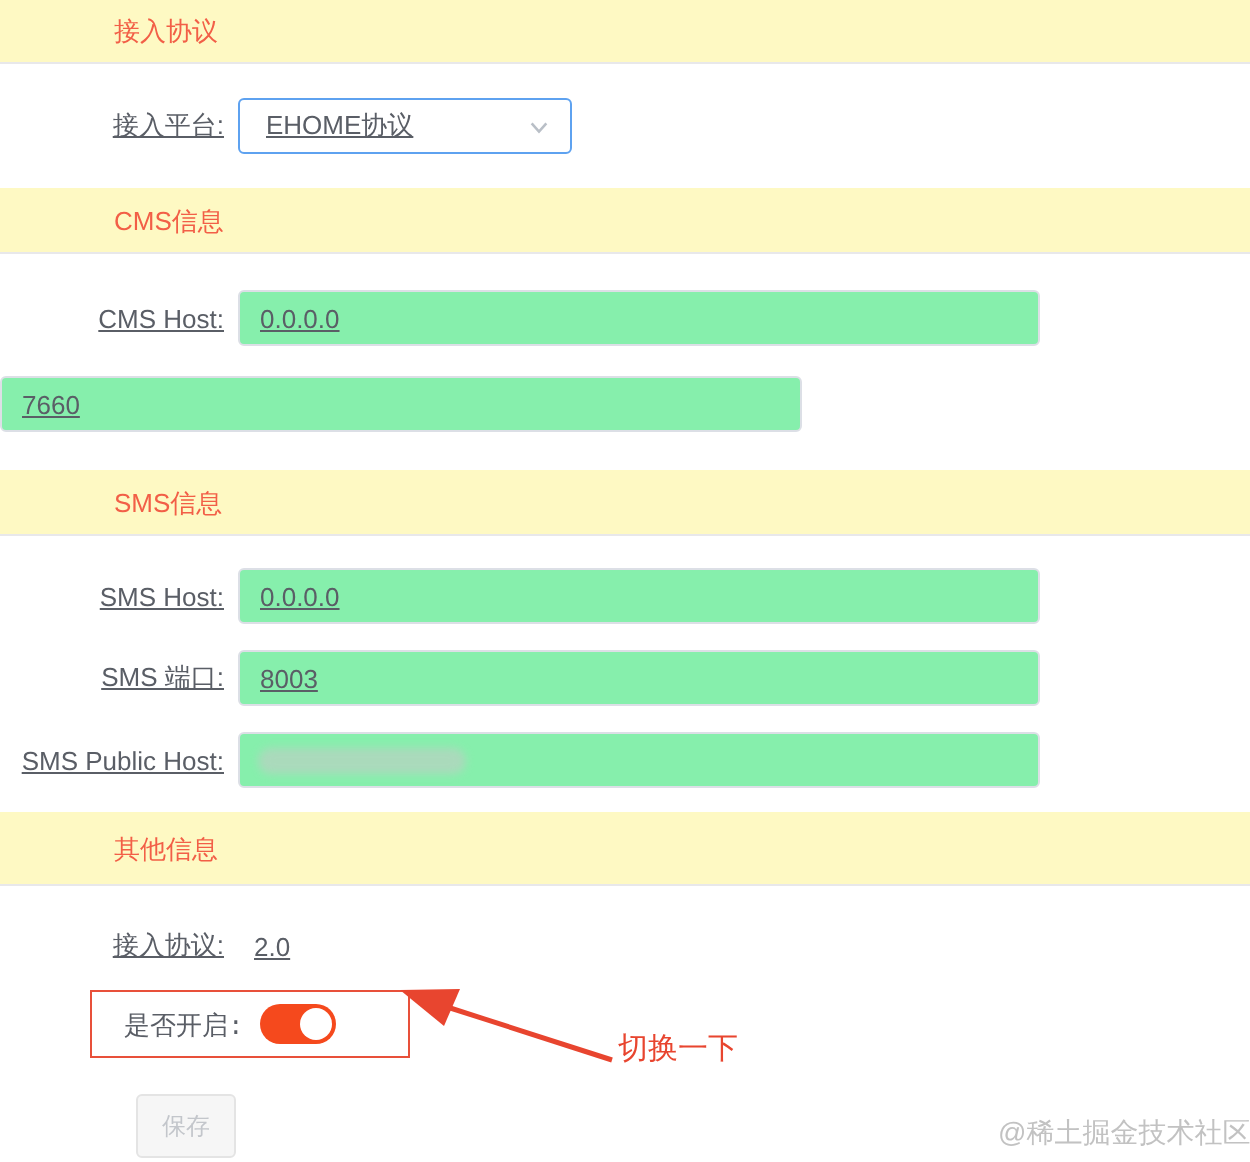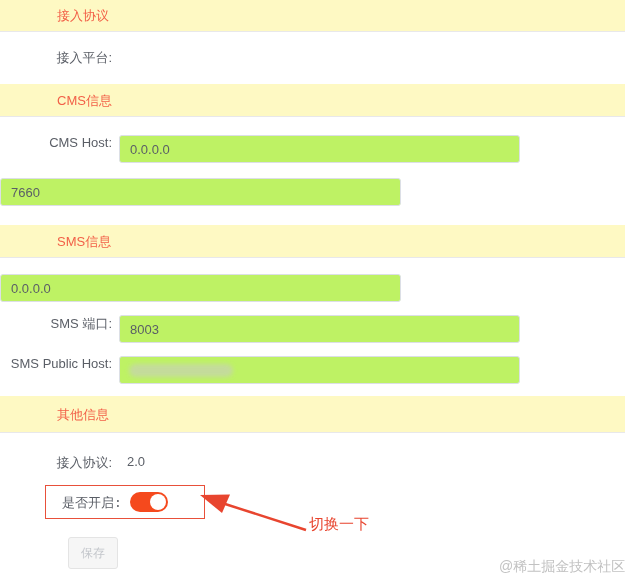--- a/index.html
+++ b/index.html
@@ -16,40 +16,42 @@
     border-bottom: 1px solid #e8e8ea;
     padding: 9px 0 8px 57px;
     font-size: 13px;
     color: #f25f47;
     line-height: 15px;
   }
   .section-bar.first { padding-top: 8px; }
   .section-bar.other-info { padding-top: 11px; padding-bottom: 10px; }
   .form-row {
     display: flex;
+    align-items: center;
+    text-decoration: underline;
   }
   .form-label {
     width: 112px;
     text-align: right;
     font-size: 13px;
     color: #5a5e66;
     margin-right: 7px;
     flex: none;
     white-space: nowrap;
   }
   .text-input {
     width: 401px;
     height: 28px;
     border: 1px solid #dcdfe6;
     border-radius: 3px;
     padding: 0 10px;
     font-size: 13px;
     color: #5a5e66;
     font-family: "Liberation Sans", "DejaVu Sans", sans-serif;
-    background: #bef264;
+    background: #86efac;
     outline: none;
   }
   .row-platform { margin-top: 17px; }
   .bar-cms { margin-top: 17px; }
   .row-cms-host { margin-top: 18px; }
   .row-cms-port { margin-top: 15px; }
   .bar-sms { margin-top: 19px; }
   .row-sms-host { margin-top: 16px; }
   .row-sms-port { margin-top: 13px; }
   .row-sms-public { margin-top: 13px; }
@@ -142,40 +144,47 @@
 <body>
 
 <div>
 
   <div class="section-bar first">
     <span>接入协议</span>
   </div>
 
   <div class="form-row row-platform">
     <span class="form-label">接入平台:</span>
+    <div class="select-box">
+      <span class="select-value">EHOME协议</span>
+      <svg class="chevron" viewBox="0 0 12 12">
+        <polyline points="2,4 6,8.5 10,4" fill="none" stroke="#b9bfc7" stroke-width="1.4"></polyline>
+      </svg>
+    </div>
   </div>
 
   <div class="section-bar bar-cms">
     <span>CMS信息</span>
   </div>
 
   <div class="form-row row-cms-host">
     <span class="form-label">CMS Host:</span>
     <input class="text-input" type="text" value="0.0.0.0" style="">
   </div>
 
   <div class="form-row row-cms-port">
     <input class="text-input" type="text" value="7660" style="">
   </div>
 
   <div class="section-bar bar-sms">
     <span>SMS信息</span>
   </div>
 
   <div class="form-row row-sms-host">
+    <span class="form-label">SMS Host:</span>
     <input class="text-input" type="text" value="0.0.0.0" style="">
   </div>
 
   <div class="form-row row-sms-port">
     <span class="form-label">SMS 端口:</span>
     <input class="text-input" type="text" value="8003" style="">
   </div>
 
   <div class="form-row row-sms-public">
     <span class="form-label">SMS Public Host:</span>

